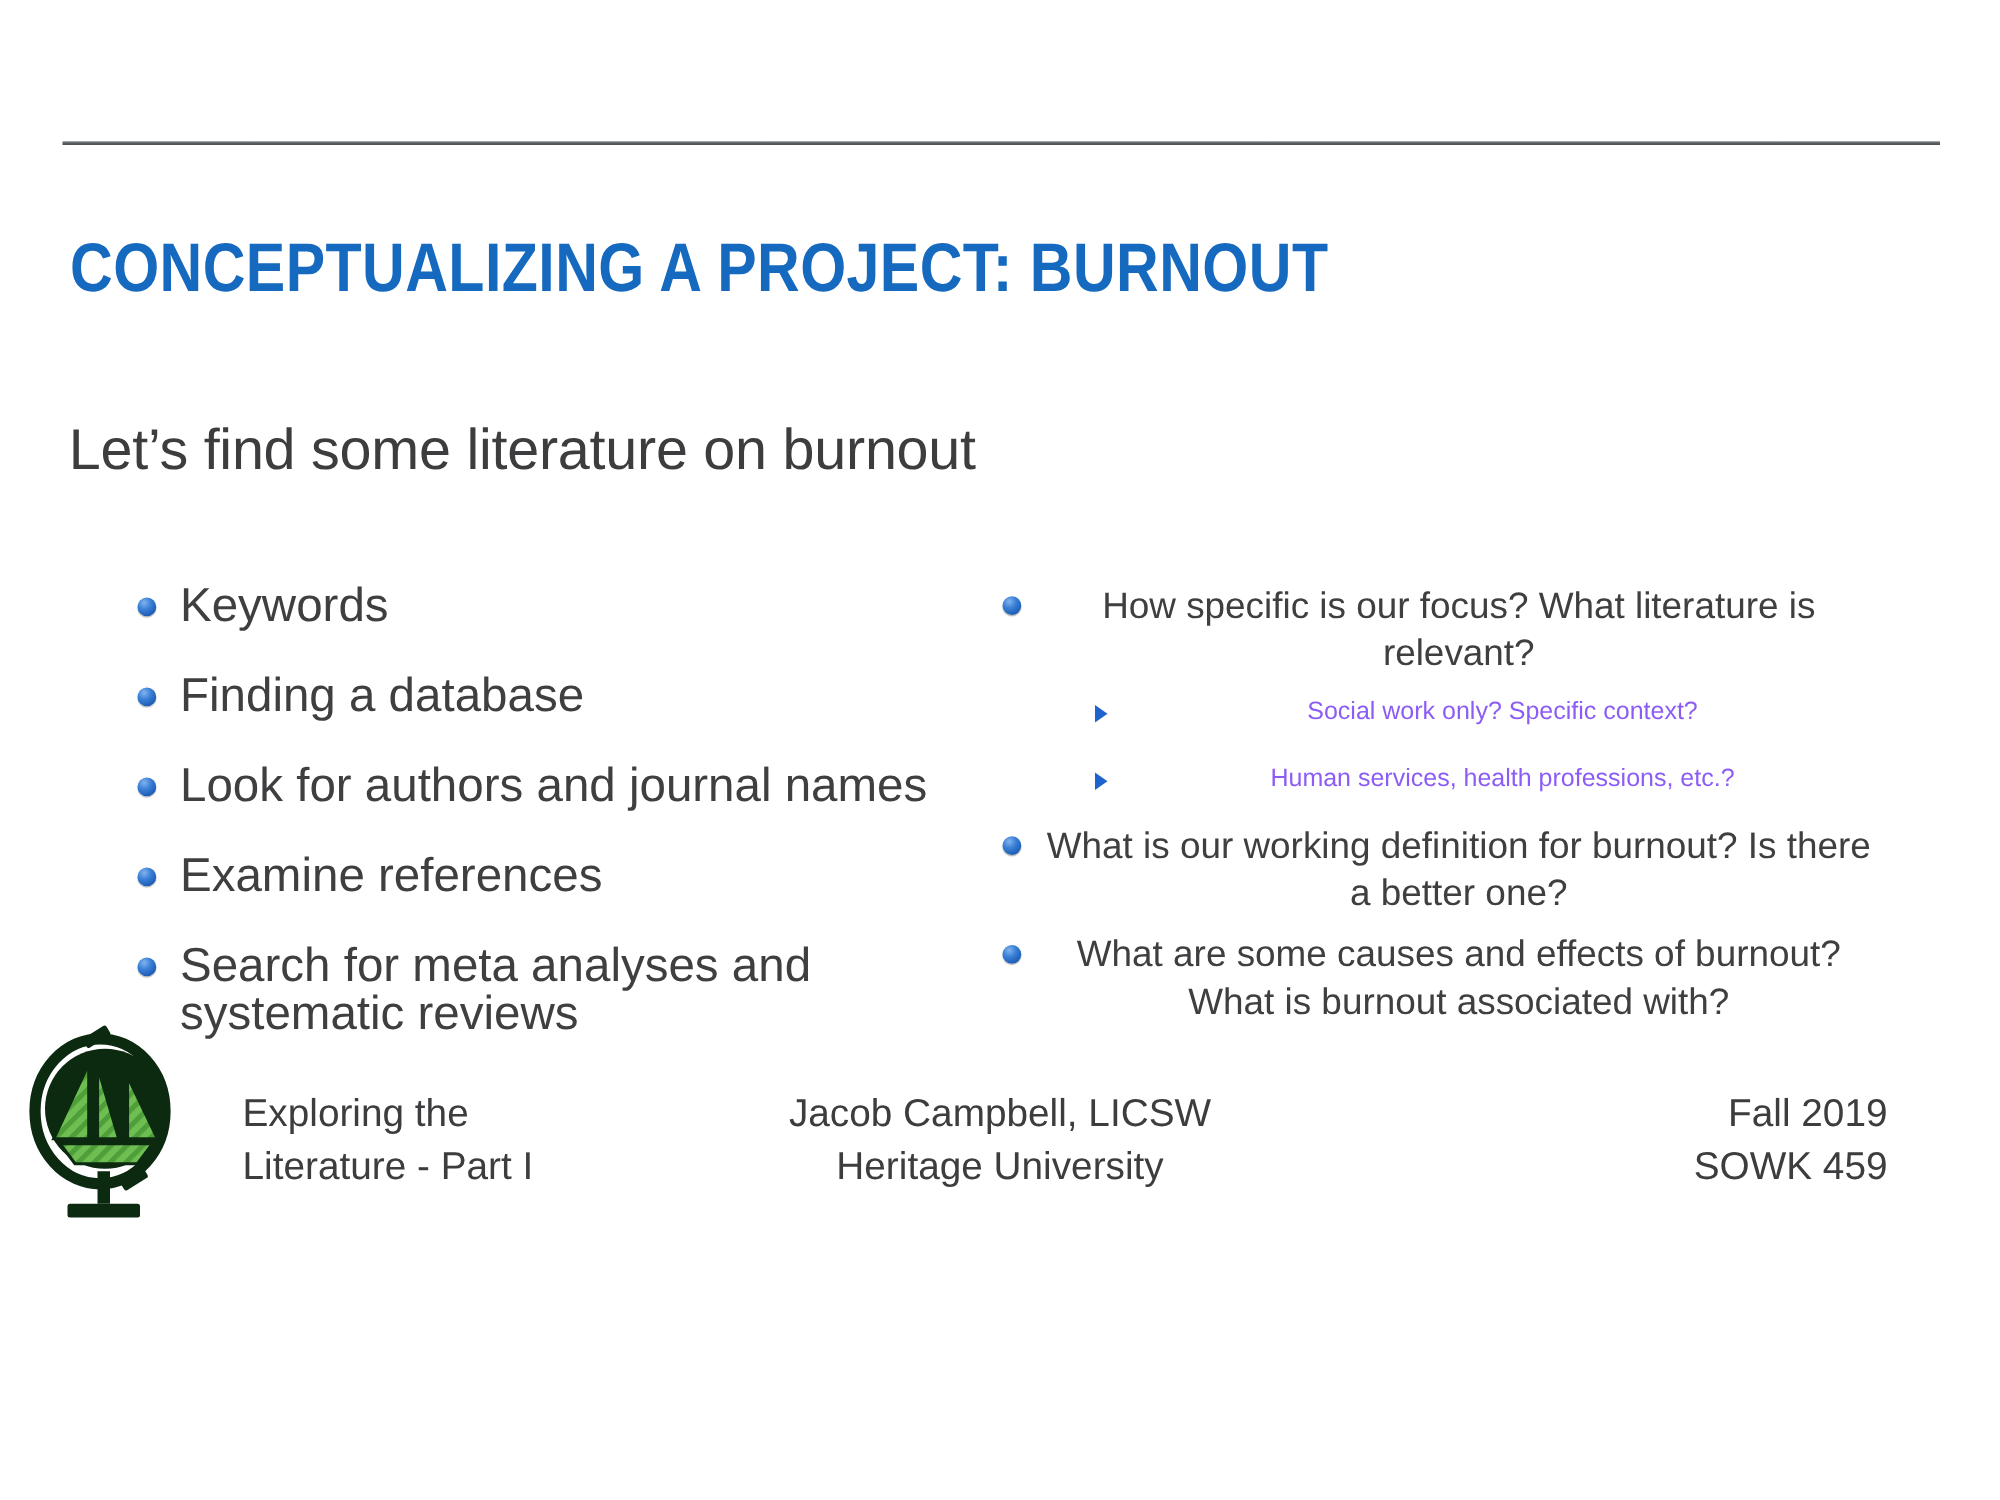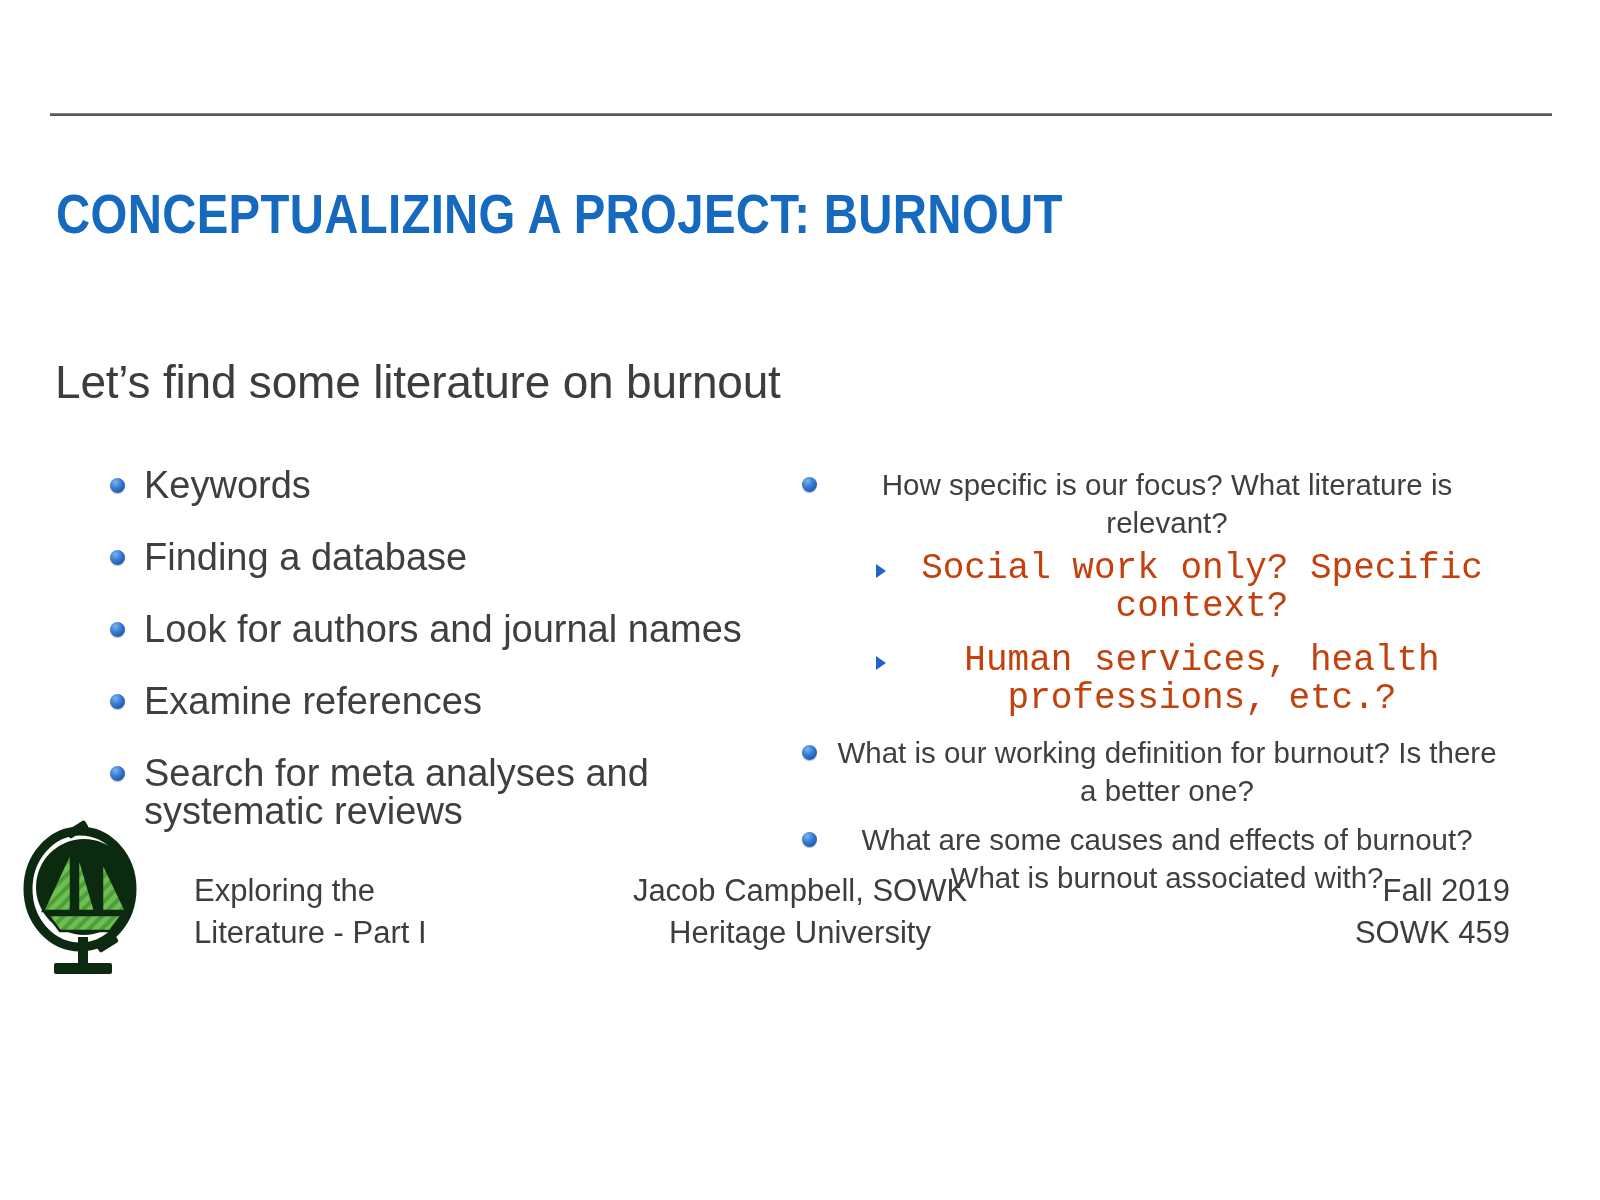--- a/index.html
+++ b/index.html
@@ -46,21 +46,21 @@
     color: #1569be;
     transform: scaleX(0.86);
     transform-origin: left top;
     white-space: nowrap;
   }
 
   
   .slide-subtitle {
     position: absolute;
     left: 55px;
-    top: 353px;
+    top: 330px;
     font-size: 46px;
     line-height: 58px;
     font-weight: 400;
     color: #3d3d3f;
     letter-spacing: -0.2px;
     white-space: nowrap;
   }
 
   
   .columns {
@@ -106,25 +106,24 @@
   .col-right .dot-bullet { left: 12px; top: 11px; }
 
   ul.subbullets {
     list-style: none;
     margin: 8px 0 10px 0;
     padding: 0;
   }
   li.subbullet {
     position: relative;
     padding-left: 70px;
-    color: #c2410c;
-    font-size: 36px;
+    color: #8b5cf6;
+    font-size: 20px;
     line-height: 38px;
     margin-bottom: 16px;
-    font-family: Liberation Mono, monospace;
   }
   .tri-bullet {
     position: absolute;
     left: 42px;
     top: 14px;
     width: 0;
     height: 0;
     border-top: 7px solid transparent;
     border-bottom: 7px solid transparent;
     border-left: 10px solid #1f63cf;
@@ -284,21 +283,21 @@
         <rect x="36" y="144" width="58" height="11" rx="2" fill="#0C2A10"></rect>
       </svg>
     </div>
 
     <div class="footer-left">
       <span class="footer-line">Exploring the</span>
       <span class="footer-line">Literature - Part I</span>
     </div>
 
     <div class="footer-center">
-      <span class="footer-line">Jacob Campbell, SOWK</span>
+      <span class="footer-line">Jacob Campbell, LICSW</span>
       <span class="footer-line">Heritage University</span>
     </div>
 
     <div class="footer-right">
       <span class="footer-line">Fall 2019</span>
       <span class="footer-line">SOWK 459</span>
     </div>
 
   </div>
 

